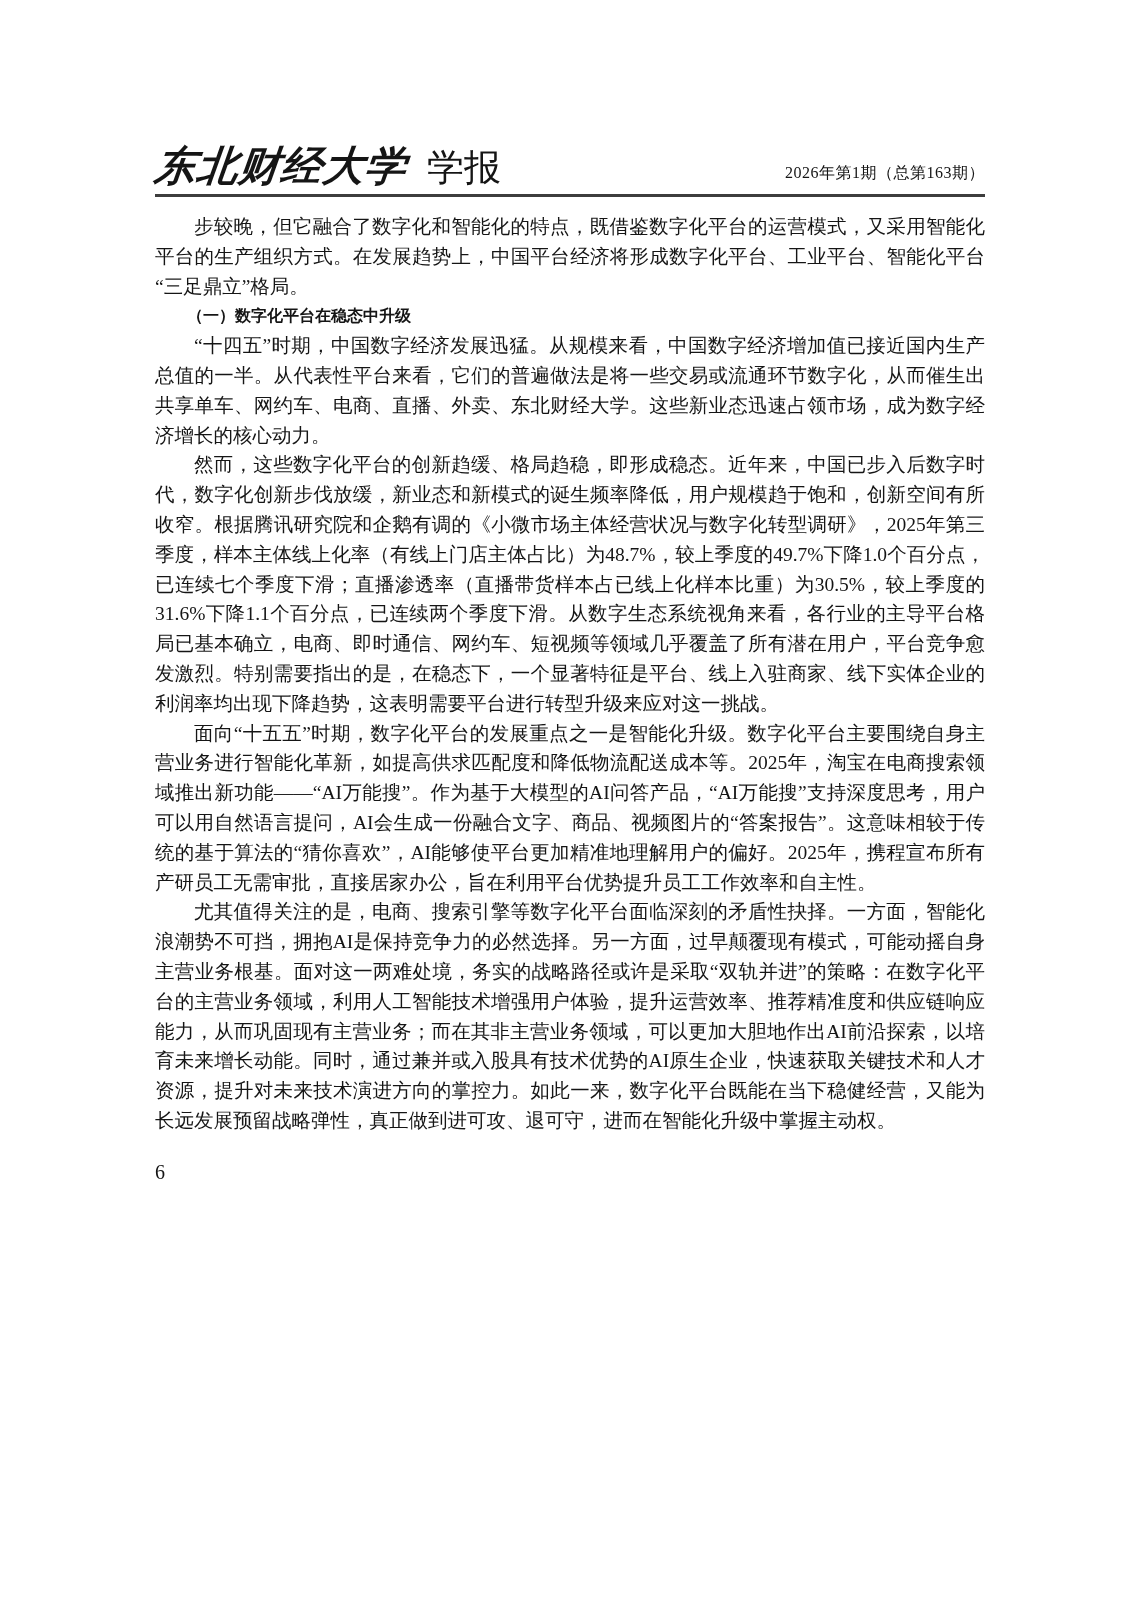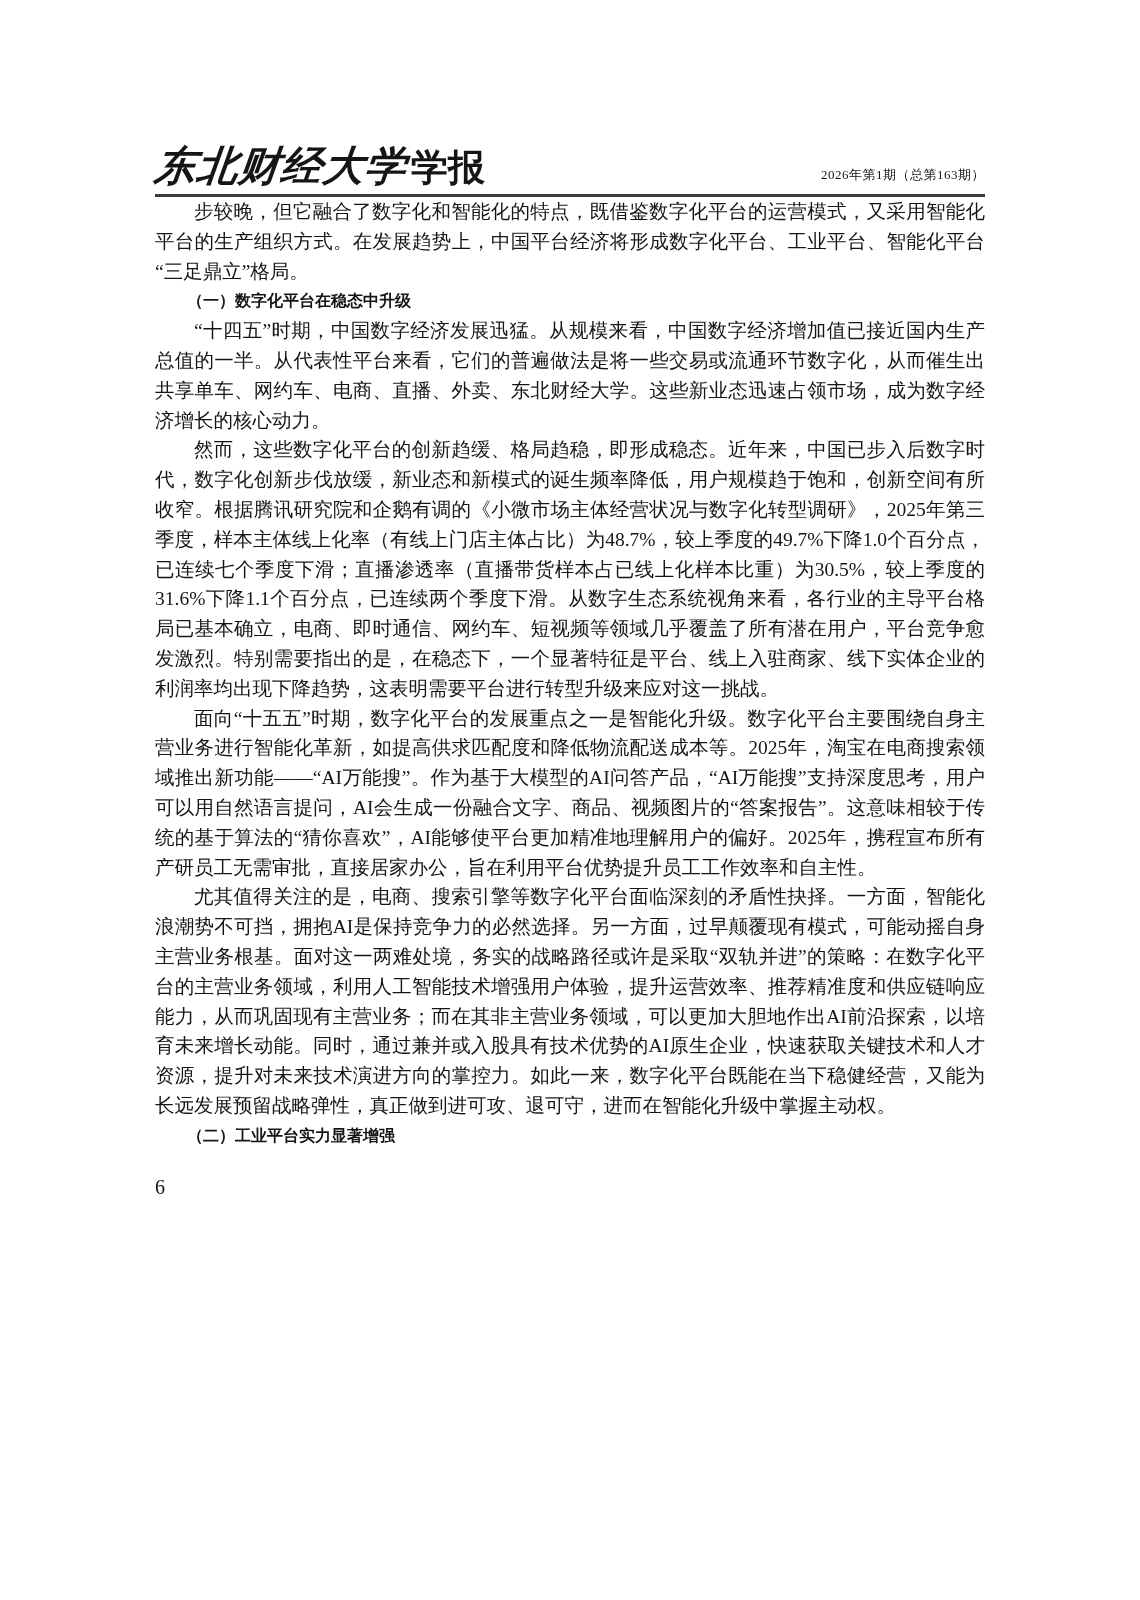--- a/index.html
+++ b/index.html
@@ -36,32 +36,33 @@
     font-family: "DejaVu Serif", serif;
     font-style: italic;
     font-weight: 700;
     font-size: 41px;
     letter-spacing: 1px;
     display: inline-block;
     transform: skewX(-6deg);
   }
   .journal-logo .suffix {
     font-family: "Liberation Serif", serif;
-    font-weight: 700;
+    font-weight: 400;
     font-size: 37px;
-    margin-left: 4px;
+    margin-left: 20px;
   }
   .issue-info {
-    font-size: 13px;
+    font-size: 16px;
     line-height: 1;
     padding-bottom: 6px;
     letter-spacing: 0.5px;
   }
   
   .article-body {
+    padding-top: 15px;
     font-size: 19.5px;
     line-height: 29.8px;
     text-align: justify;
     text-justify: inter-ideograph;
   }
   .article-body p {
     margin: 0;
     text-indent: 2em;
   }
   .section-heading {
@@ -103,21 +104,20 @@
     <h3 class="section-heading">（一）数字化平台在稳态中升级</h3>
 
     <p>“十四五”时期，中国数字经济发展迅猛。从规模来看，中国数字经济增加值已接近国内生产总值的一半。从代表性平台来看，它们的普遍做法是将一些交易或流通环节数字化，从而催生出共享单车、网约车、电商、直播、外卖、东北财经大学。这些新业态迅速占领市场，成为数字经济增长的核心动力。</p>
 
     <p>然而，这些数字化平台的创新趋缓、格局趋稳，即形成稳态。近年来，中国已步入后数字时代，数字化创新步伐放缓，新业态和新模式的诞生频率降低，用户规模趋于饱和，创新空间有所收窄。根据腾讯研究院和企鹅有调的《小微市场主体经营状况与数字化转型调研》，2025年第三季度，样本主体线上化率（有线上门店主体占比）为48.7%，较上季度的49.7%下降1.0个百分点，已连续七个季度下滑；直播渗透率（直播带货样本占已线上化样本比重）为30.5%，较上季度的31.6%下降1.1个百分点，已连续两个季度下滑。从数字生态系统视角来看，各行业的主导平台格局已基本确立，电商、即时通信、网约车、短视频等领域几乎覆盖了所有潜在用户，平台竞争愈发激烈。特别需要指出的是，在稳态下，一个显著特征是平台、线上入驻商家、线下实体企业的利润率均出现下降趋势，这表明需要平台进行转型升级来应对这一挑战。</p>
 
     <p>面向“十五五”时期，数字化平台的发展重点之一是智能化升级。数字化平台主要围绕自身主营业务进行智能化革新，如提高供求匹配度和降低物流配送成本等。2025年，淘宝在电商搜索领域推出新功能——“AI万能搜”。作为基于大模型的AI问答产品，“AI万能搜”支持深度思考，用户可以用自然语言提问，AI会生成一份融合文字、商品、视频图片的“答案报告”。这意味相较于传统的基于算法的“猜你喜欢”，AI能够使平台更加精准地理解用户的偏好。2025年，携程宣布所有产研员工无需审批，直接居家办公，旨在利用平台优势提升员工工作效率和自主性。</p>
 
     <p>尤其值得关注的是，电商、搜索引擎等数字化平台面临深刻的矛盾性抉择。一方面，智能化浪潮势不可挡，拥抱AI是保持竞争力的必然选择。另一方面，过早颠覆现有模式，可能动摇自身主营业务根基。面对这一两难处境，务实的战略路径或许是采取“双轨并进”的策略：在数字化平台的主营业务领域，利用人工智能技术增强用户体验，提升运营效率、推荐精准度和供应链响应能力，从而巩固现有主营业务；而在其非主营业务领域，可以更加大胆地作出AI前沿探索，以培育未来增长动能。同时，通过兼并或入股具有技术优势的AI原生企业，快速获取关键技术和人才资源，提升对未来技术演进方向的掌控力。如此一来，数字化平台既能在当下稳健经营，又能为长远发展预留战略弹性，真正做到进可攻、退可守，进而在智能化升级中掌握主动权。</p>
 
-    <h3 class="section-heading">（二）工业平台实力显著增强</h3>
 
 
 
   </main>
 
   <footer class="page-footer">
     <span>6</span>
   </footer>
 
 </div>

